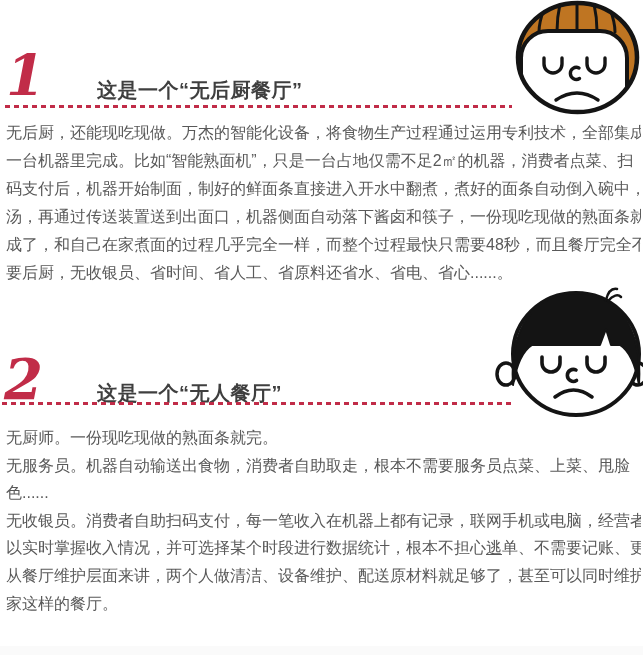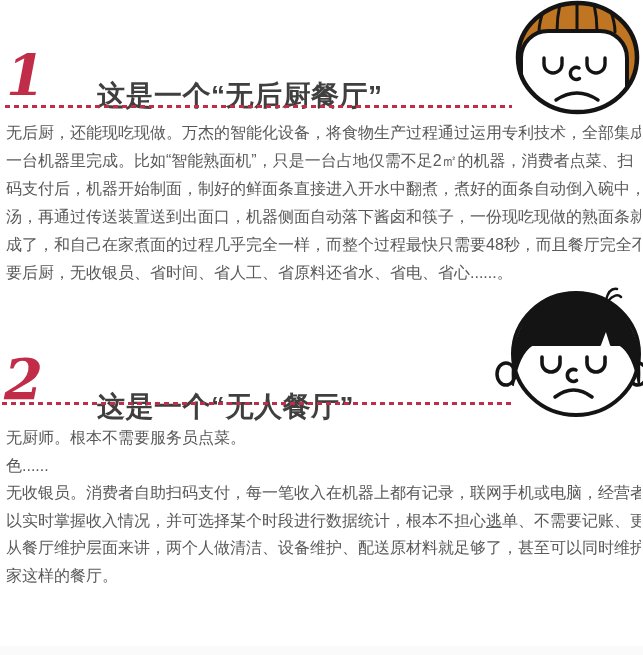--- a/index.html
+++ b/index.html
@@ -5,21 +5,21 @@
   html,body{margin:0;padding:0;background:#fff;}
   .page{
     position:relative;width:643px;height:655px;background:#ffffff;
     font-family:"Liberation Sans",sans-serif;overflow:hidden;
   }
   .num{
     position:absolute;font-family:"DejaVu Serif",serif;font-style:italic;
     font-weight:bold;font-size:56px;line-height:1;color:var(--accent);z-index:1;
   }
   .heading{
-    position:absolute;font-size:28px;font-weight:bold;color:var(--heading);
+    position:absolute;font-size:20px;font-weight:bold;color:var(--heading);
     letter-spacing:0.5px;z-index:1;white-space:nowrap;
   }
   .dotline{
     position:absolute;height:3px;z-index:1;
     background:repeating-linear-gradient(90deg,var(--accent) 0,var(--accent) 5px,transparent 5px,transparent 9px);
   }
   .body-text{
     position:absolute;font-size:16px;color:var(--body);z-index:1;overflow:hidden;
   }
   .body-text.s1 .tline{line-height:28px;}
@@ -86,25 +86,26 @@
     </g>
     <g style="stroke:var(--ink)" stroke-width="3.6" fill="none" stroke-linecap="round">
       <path d="M50,71 v6 a9,9 0 0 0 18,0 v-6"></path>
       <path d="M95,71 v6 a9,9 0 0 0 18,0 v-6"></path>
       <path d="M84,84 a6,6 0 1 0 0.5,10.5"></path>
       <path d="M63,111 Q81.5,97 100,111"></path>
     </g>
   </svg>
 
   <div class="num" style="left:4px;top:351px">2</div>
-  <div class="heading" style="left:97px;top:388px">这是一个“无人餐厅”</div>
+  <div class="heading" style="left:97px;top:380px">这是一个“无人餐厅”</div>
   <div class="dotline" style="left:2px;top:402px;width:513px"></div>
 
   <div class="body-text s2" style="left:6px;top:424px;width:635px;height:222px">
-      <div class="tline">无厨师。根本不需要服务员点菜。</div>
+      <div class="tline">无厨师。一份现吃现做的熟面条就完。</div>
+      <div class="tline">无服务员。机器自动输送出食物，消费者自助取走，根本不需要服务员点菜、上菜、甩脸</div>
       <div class="tline">色......</div>
       <div class="tline">无收银员。消费者自助扫码支付，每一笔收入在机器上都有记录，联网手机或电脑，经营者可</div>
       <div class="tline"><span>以实时掌握收入情况，并可选择某个时段进行数据统计，根本不担心</span><span class="u">逃</span><span>单、不需要记账、更不</span></div>
       <div class="tline">从餐厅维护层面来讲，两个人做清洁、设备维护、配送原材料就足够了，甚至可以同时维护多</div>
       <div class="tline">家这样的餐厅。</div>
     </div>
 
   <div class="footer-strip"></div>
 </div>
 

